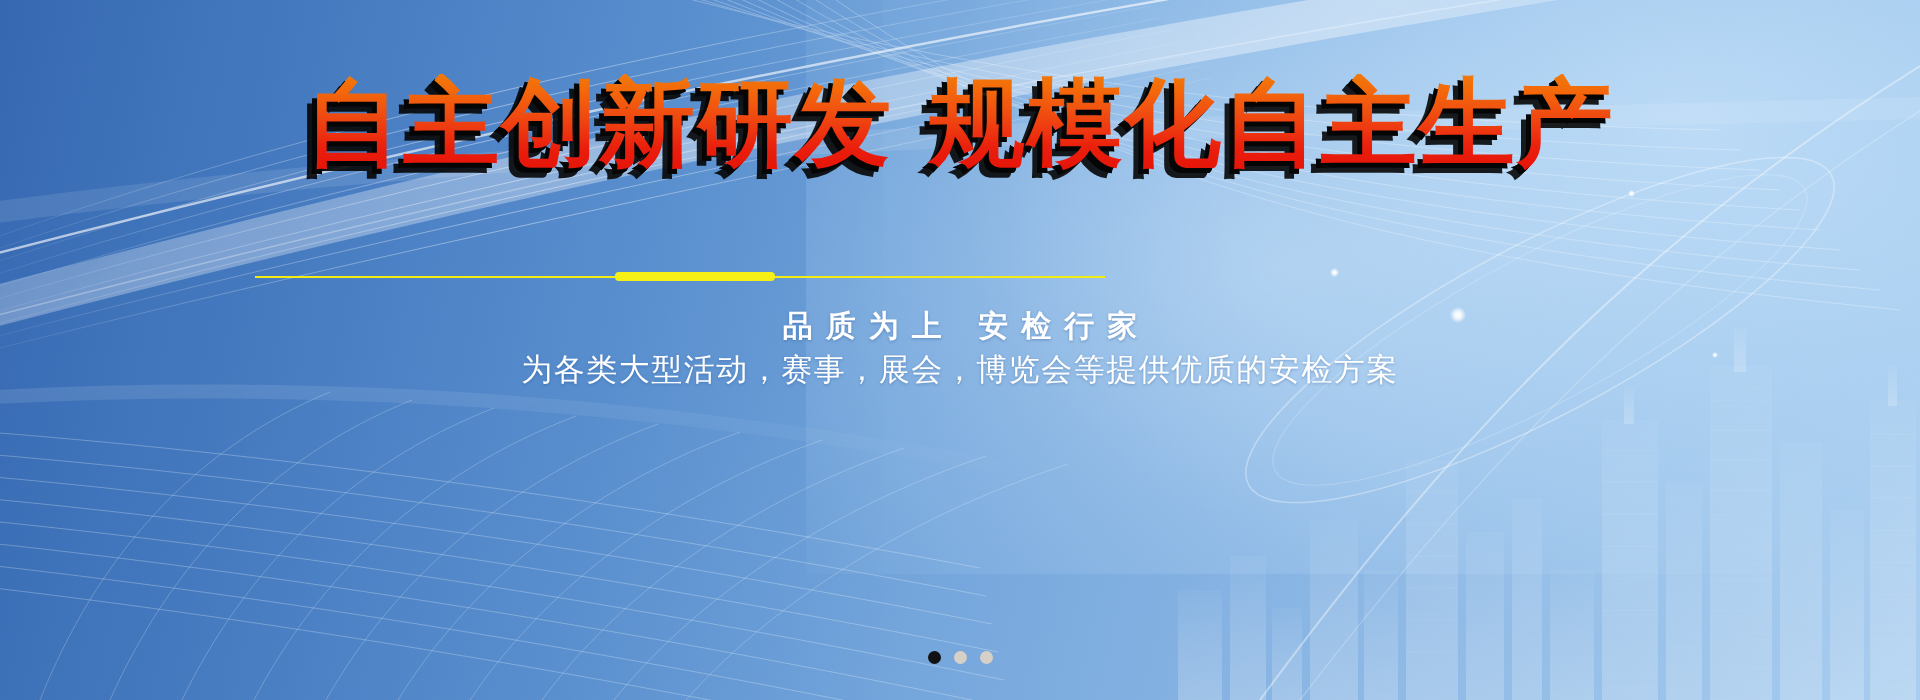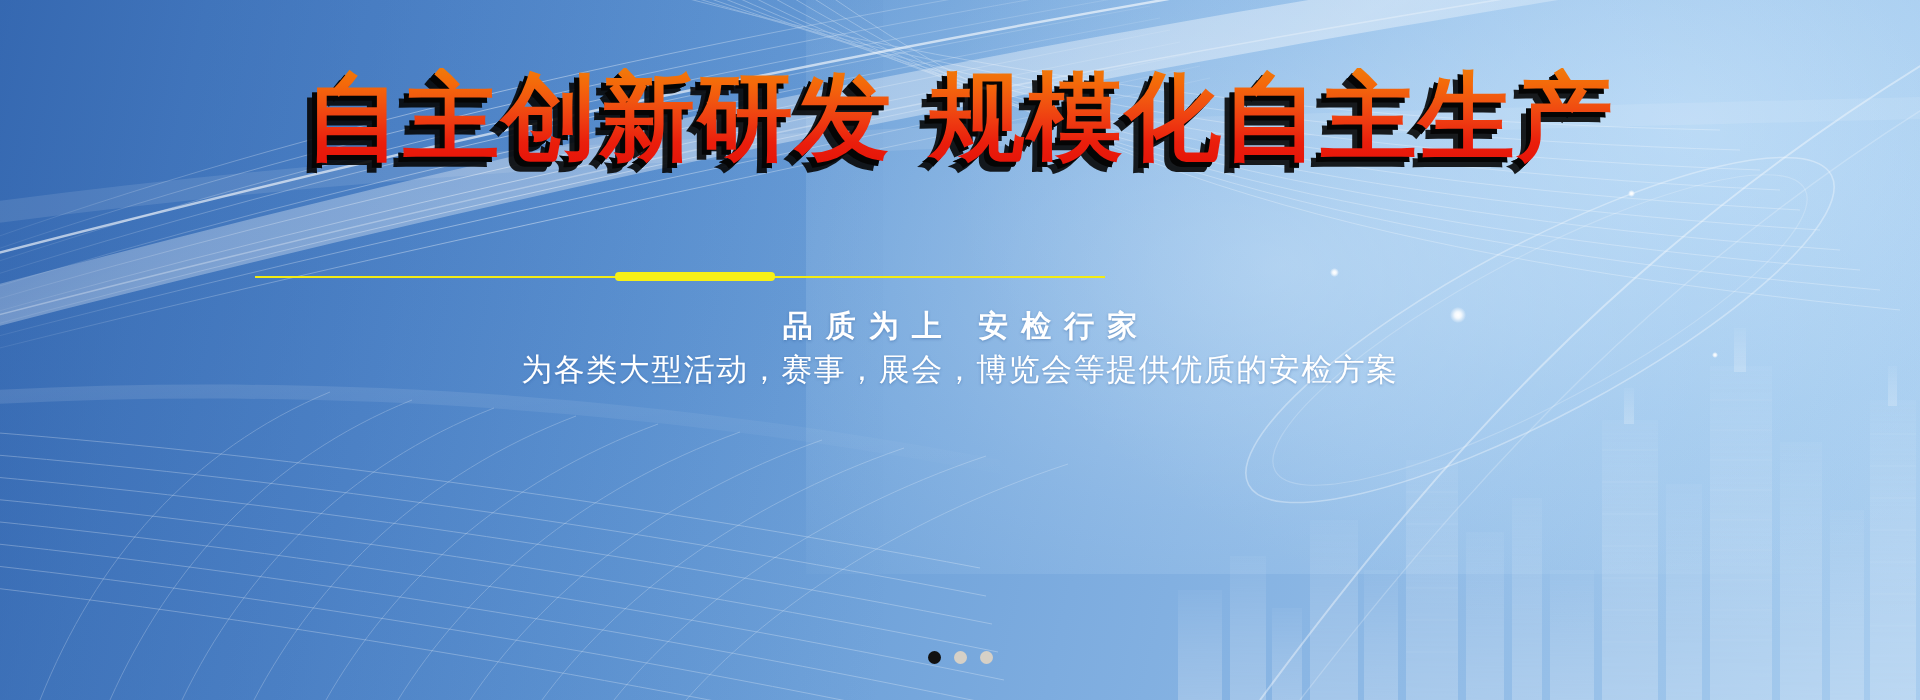--- a/index.html
+++ b/index.html
@@ -66,21 +66,21 @@
     position: absolute;
     border-radius: 50%;
     background: radial-gradient(circle, rgba(255,255,255,1) 0%, rgba(255,255,255,0.85) 28%, rgba(255,255,255,0.0) 72%);
     pointer-events: none;
   }
 
   
   .title-wrap {
     position: absolute;
     left: 0;
-    top: 68px;
+    top: 74px;
     width: 100%;
     text-align: center;
     z-index: 6;
   }
   .main-title {
     display: inline-block;
     font-family: "DejaVu Sans", "Liberation Sans", sans-serif;
     font-weight: bold;
     font-size: 96px;
     line-height: 1.04;

